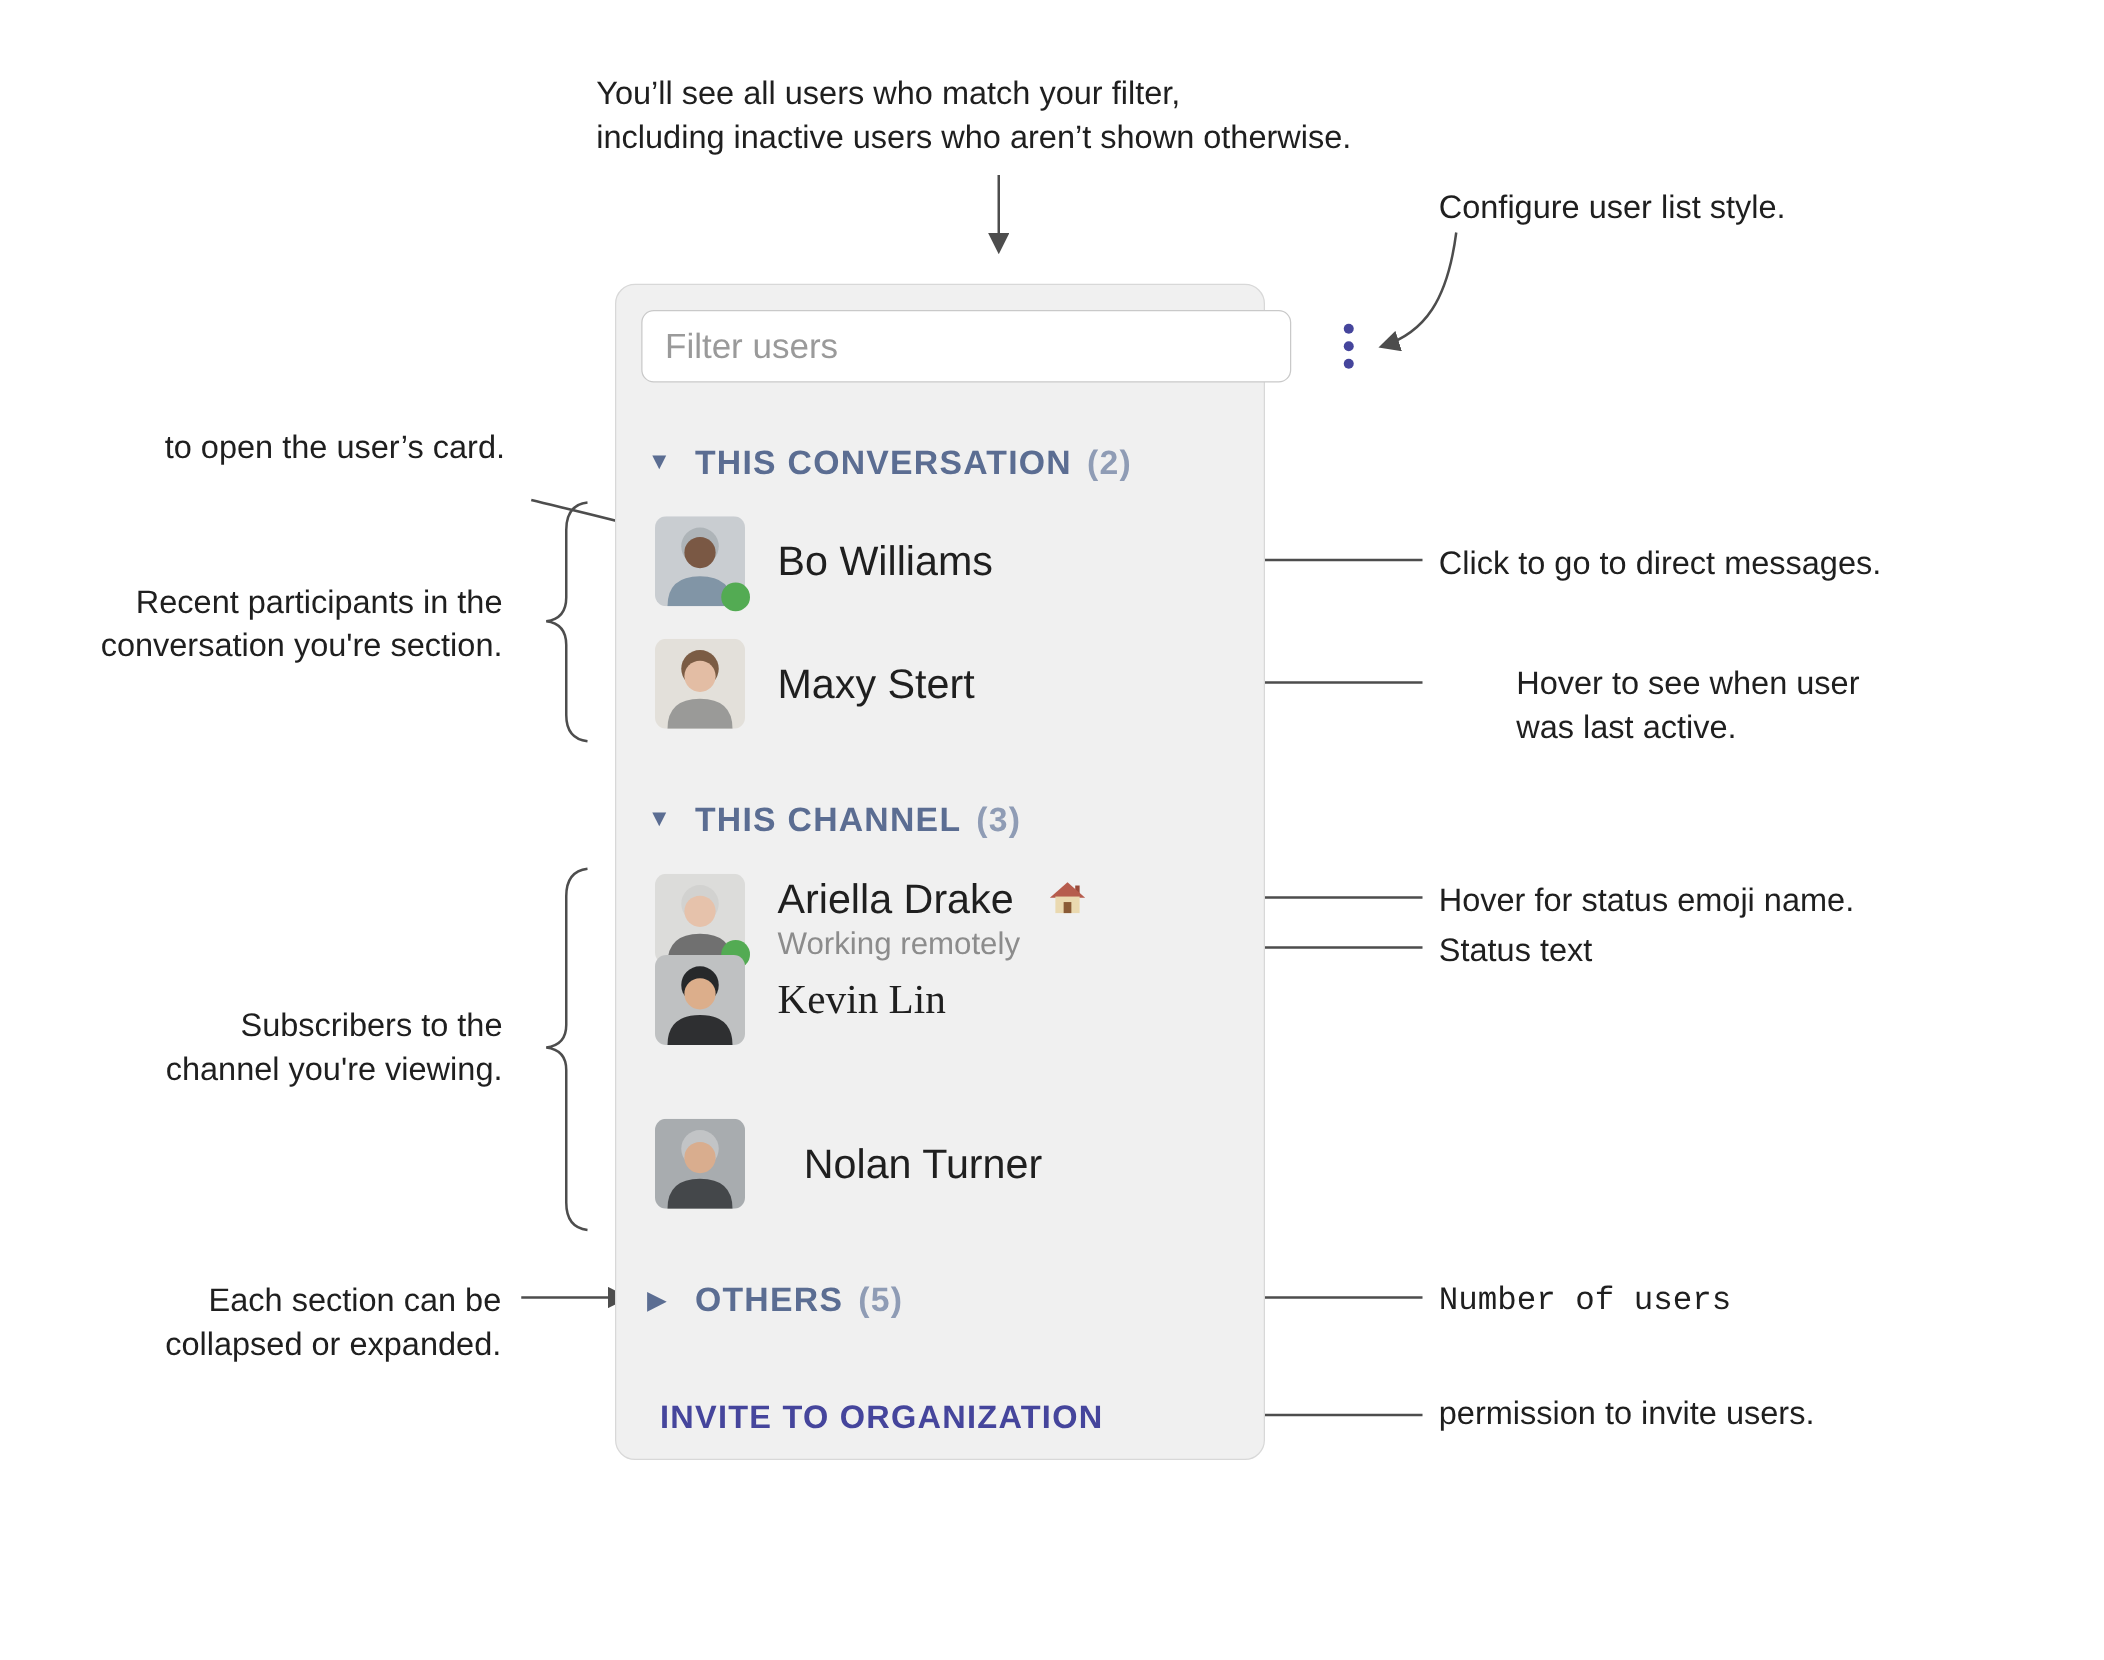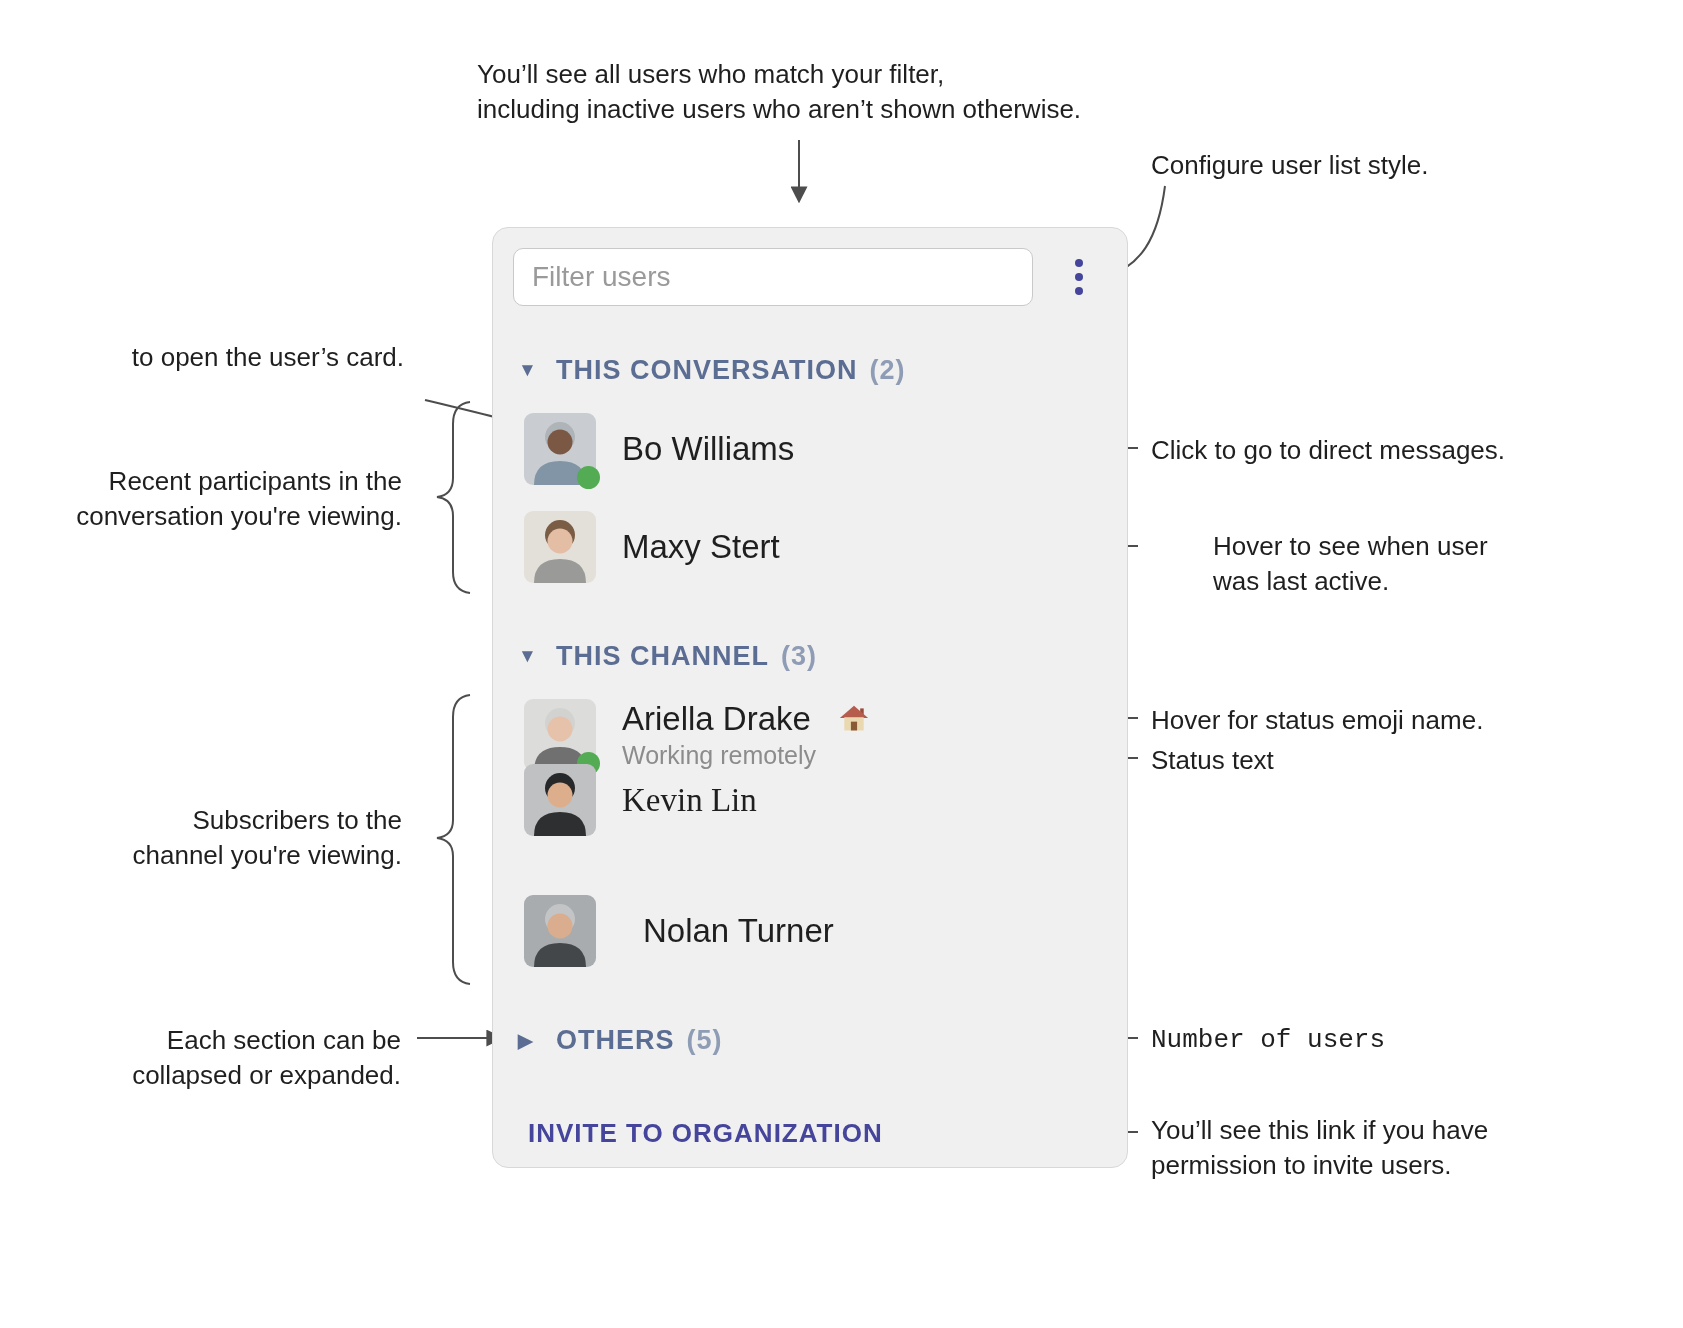--- a/index.html
+++ b/index.html
@@ -8,21 +8,21 @@
 
   .canvas { position:relative; width:1683px; height:1328px; background:#fff; overflow:hidden; }
 
   .overlay { position:absolute; left:0; top:0; pointer-events:none; }
 
   .note { position:absolute; font-size:26px; line-height:35px; color:var(--annotation_text,#1f1f1f); }
   .note.right-align { text-align:right; }
 
   
   .panel {
-    position:absolute; left:492px; top:227px; width:636px; height:941px;
+    position:absolute; left:492px; top:227px; width:520px; height:941px;
     background:var(--panel_bg,#f0f0f0);
     border:1px solid var(--panel_border,#d8d8d8);
     border-radius:16px;
   }
   .filter-row { position:absolute; left:20px; top:20px; width:576px; display:flex; align-items:center; }
   .filter-input {
     width:520px; height:58px; background:#fff;
     border:1px solid var(--input_border,#c9c9c9); border-radius:10px;
     font-family:"Liberation Sans", sans-serif; font-size:28px; color:#333;
     padding:0 18px; outline:none;
@@ -88,21 +88,21 @@
   </div>
 
   <div class="note" style="left:1151px; top:148px;">Configure user list style.</div>
 
   <div class="note right-align" style="left:104px; top:340px; width:300px;">
     <div>to open the user’s card.</div>
   </div>
 
   <div class="note right-align" style="left:40px; top:464px; width:362px;">
     <div>Recent participants in the</div>
-    <div>conversation you're viewing.</div>
+    <div>conversation you're section.</div>
   </div>
 
   <div class="note" style="left:1151px; top:433px;">Click to go to direct messages.</div>
 
   <div class="note" style="left:1189px; top:529px;margin-left:24px;">
     <div>Hover to see when user</div>
     <div>was last active.</div>
   </div>
 
   <div class="note" style="left:1151px; top:703px;">Hover for status emoji name.</div>
@@ -115,21 +115,20 @@
   </div>
 
   <div class="note right-align" style="left:95px; top:1023px; width:306px;">
     <div>Each section can be</div>
     <div>collapsed or expanded.</div>
   </div>
 
   <div class="note" style="left:1151px; top:1023px;font-family:Liberation Mono, monospace;">Number of users</div>
 
   <div class="note" style="left:1151px; top:1113px;">
-    <div>You’ll see this link if you have</div>
     <div>permission to invite users.</div>
   </div>
 
   <div class="panel">
 
     <div class="filter-row">
       <input class="filter-input" type="text" placeholder="Filter users" style="">
       <div class="kebab">
         <span class="kdot"></span>
         <span class="kdot"></span>

